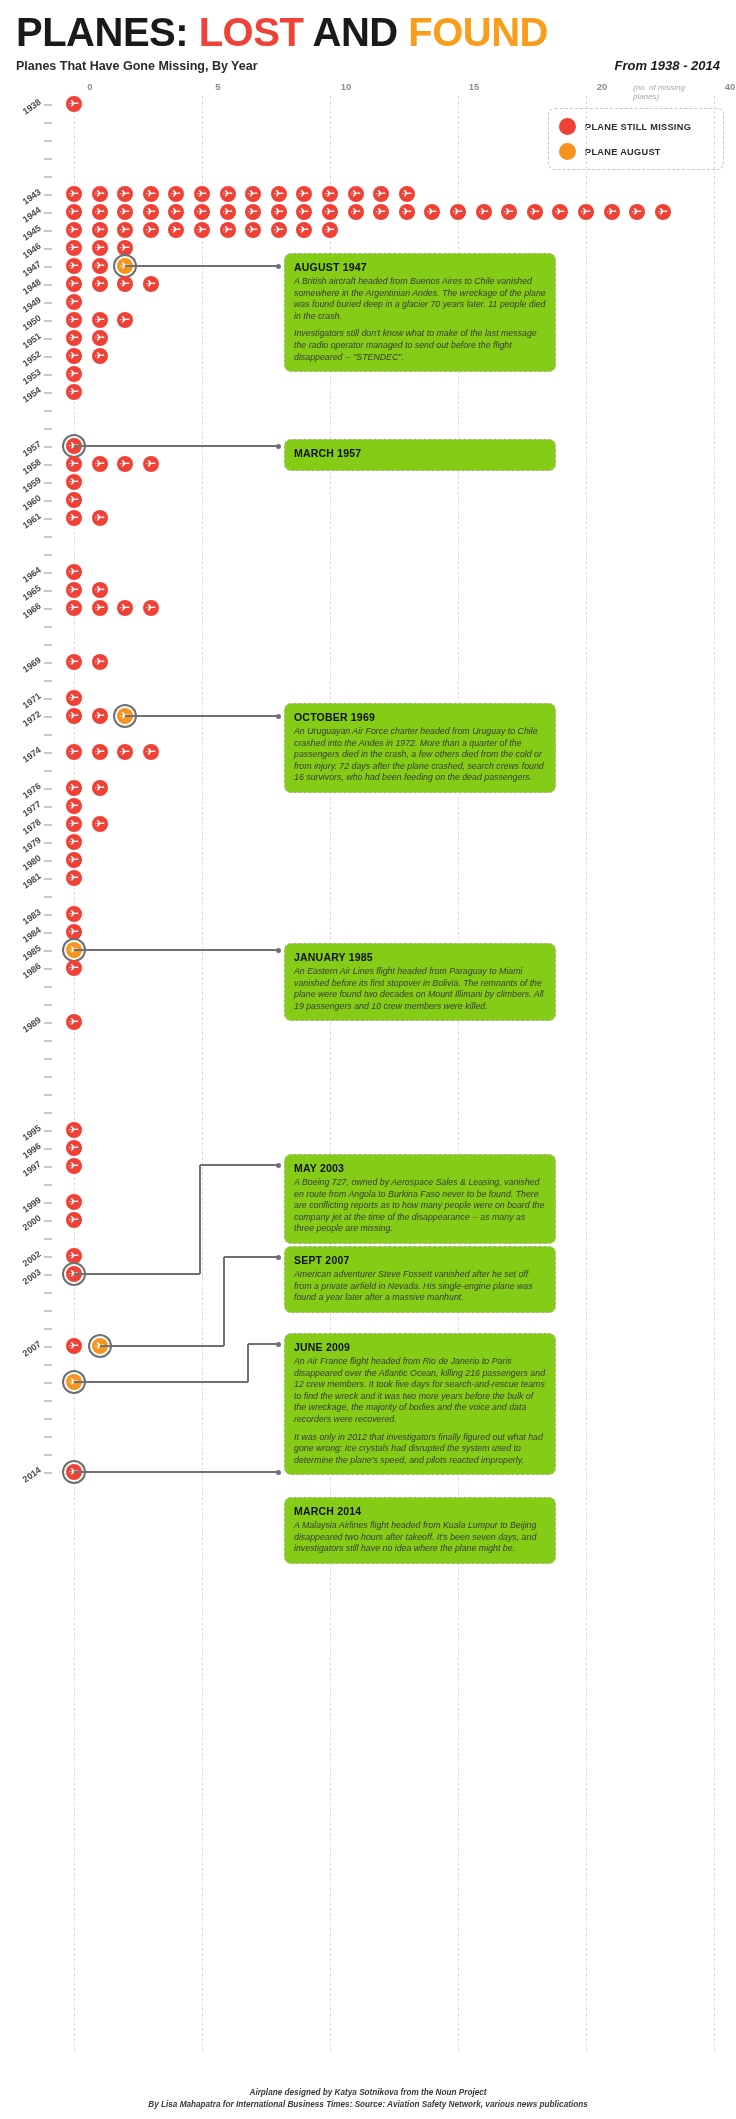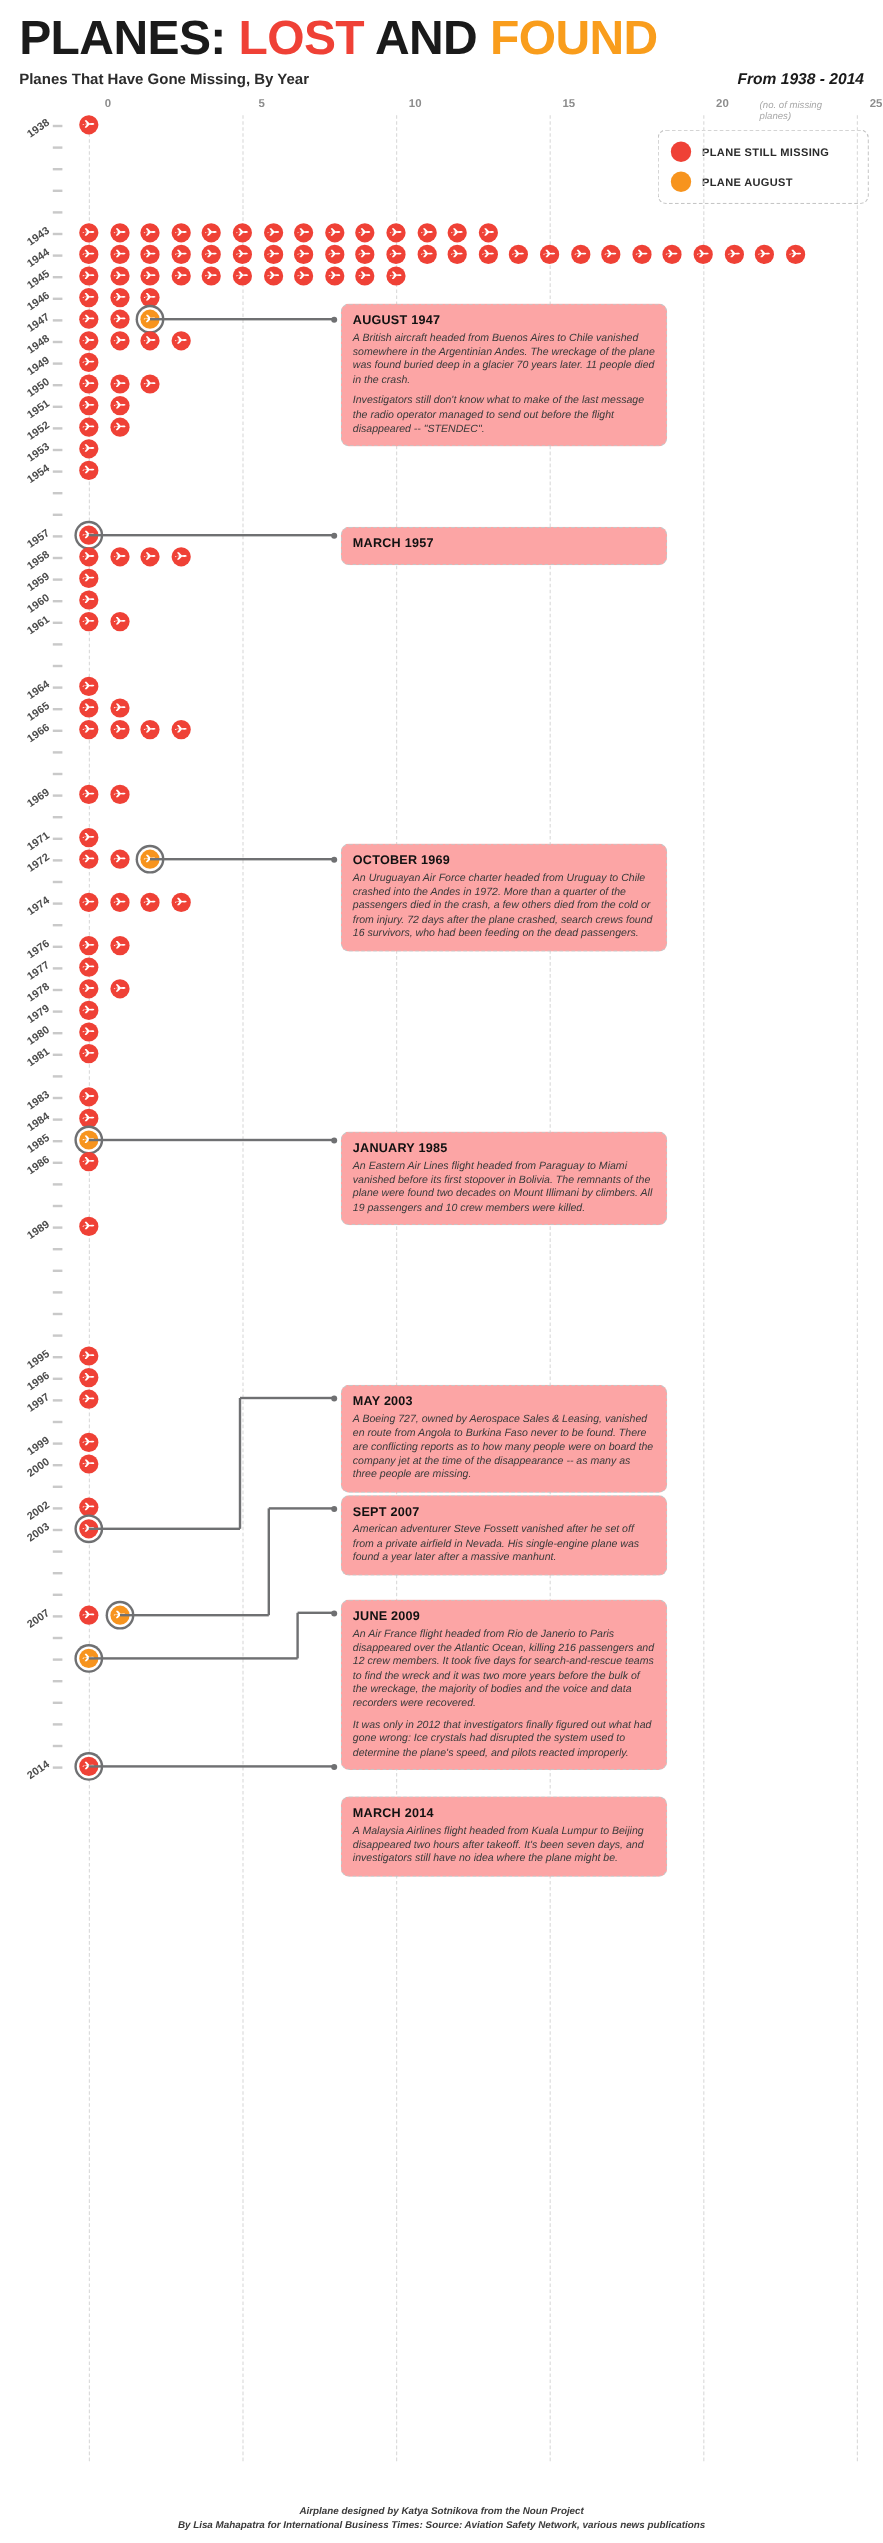--- a/index.html
+++ b/index.html
@@ -54,21 +54,21 @@
   .plane svg { display:block; width:16px; height:16px; }
 
   
   .conn { position:absolute; background:#6f7072; }
   .conn-h { height:1.6px; }
   .conn-v { width:1.6px; }
   .conn-dot { position:absolute; width:5px; height:5px; border-radius:50%;
               background:#6f7072; }
 
   .callout { position:absolute; width:272px; border:1px dashed #c6c6c6;
-             border-radius:7px; background:#fca5a5; padding:7px 9px 8px 9px; }
+             border-radius:7px; background:#84cc16; padding:7px 9px 8px 9px; }
   .callout h4 { margin:0 0 3px 0; font-size:10.5px; font-weight:700;
                 color:#111; letter-spacing:0.2px; }
   .callout p { margin:0 0 6px 0; font-size:8.8px; line-height:11.6px;
                font-style:italic; color:#3a3a3a; }
   .callout p:last-child { margin-bottom:0; }
 
   
   .legend { position:absolute; right:12px; top:108px; width:176px;
             border:1px dashed #c6c6c6; border-radius:7px; background:#fff;
             padding:9px 10px; }
@@ -97,21 +97,21 @@
     <div class="subrow">
       <div class="subtitle">Planes That Have Gone Missing, By Year</div>
       <div class="daterange">From 1938 - 2014</div>
     </div>
     <div class="axis" id="axis">
         <div class="axis-tick" style="left: 74px;">0</div>
         <div class="axis-tick" style="left: 202px;">5</div>
         <div class="axis-tick" style="left: 330px;">10</div>
         <div class="axis-tick" style="left: 458px;">15</div>
         <div class="axis-tick" style="left: 586px;">20</div>
-        <div class="axis-tick" style="left: 714px;">25</div>
+        <div class="axis-tick" style="left: 714px;">40</div>
         <div class="axis-note" style="left: 646px;">(no. of missing planes)</div>
       </div>
   </div>
 
   <div class="legend">
     <div class="legend-item">
       <span class="legend-mark missing"></span>
       <span class="legend-label">PLANE STILL MISSING</span>
     </div>
     <div class="legend-item">

